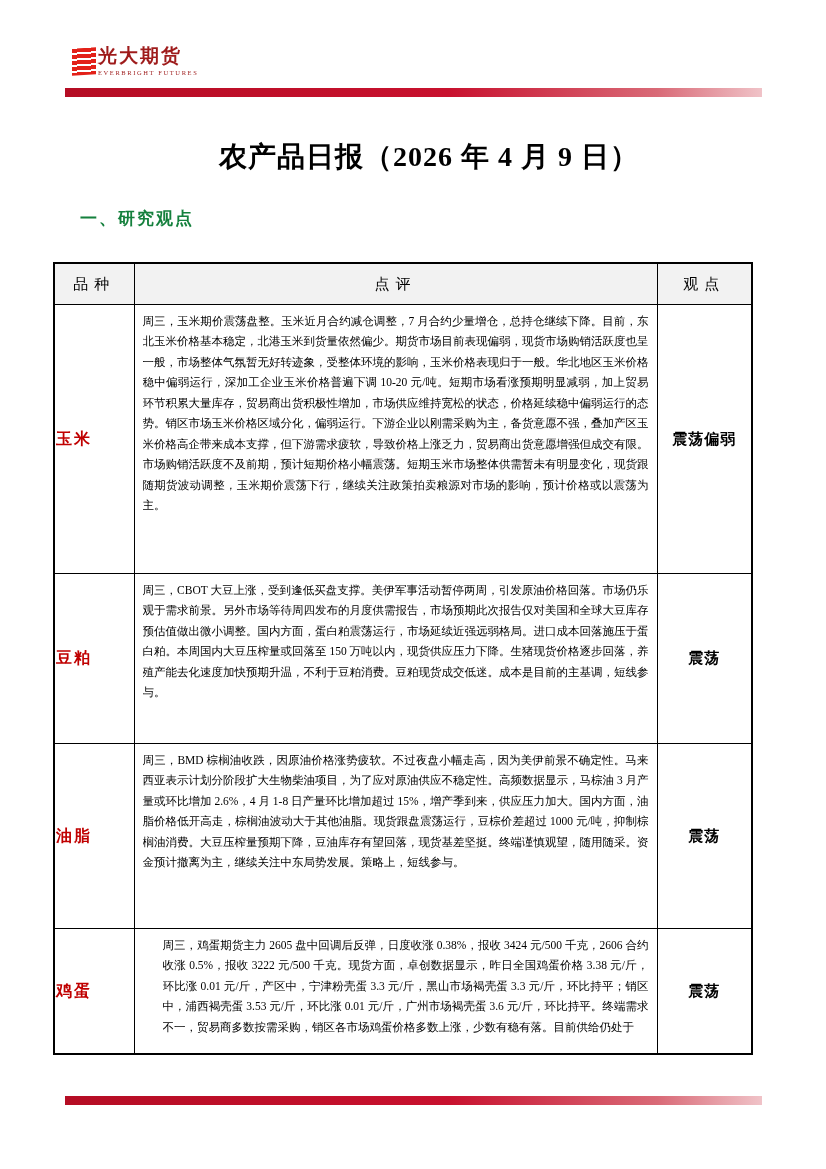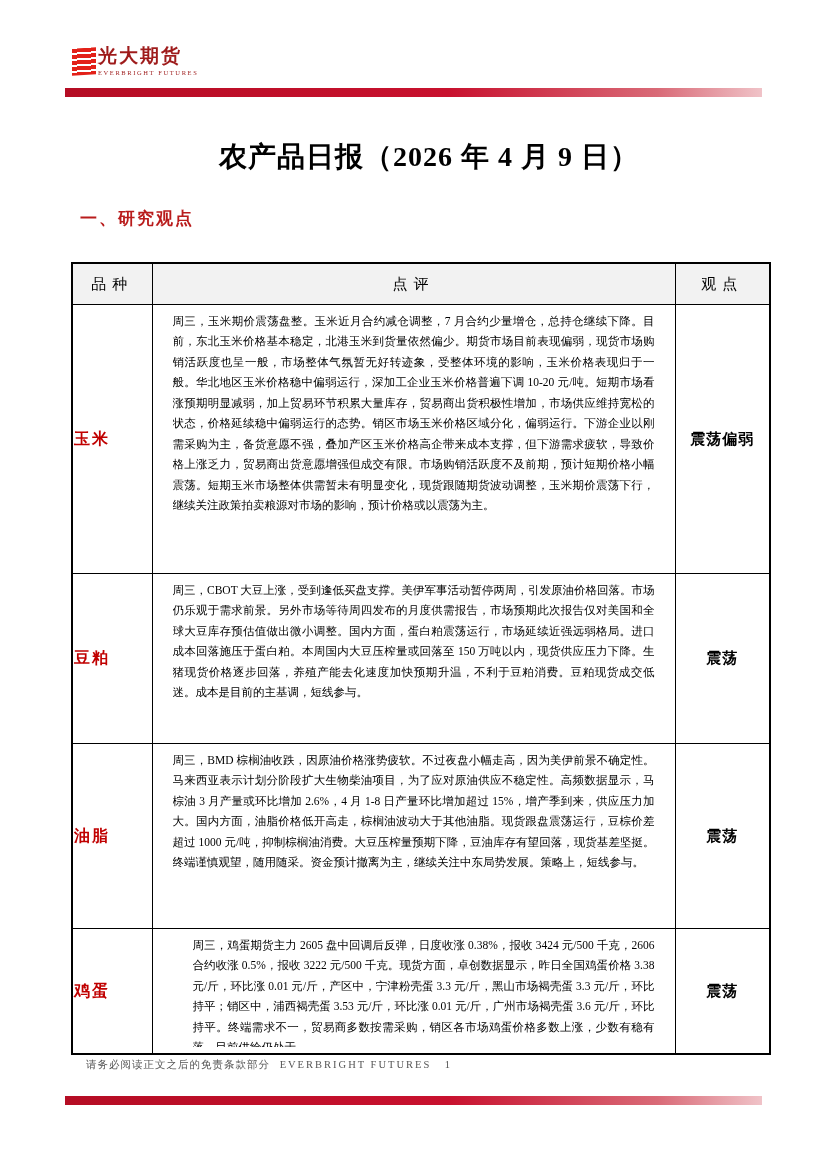--- a/index.html
+++ b/index.html
@@ -23,39 +23,39 @@
   }
   .rule-top { top:88px; }
   .rule-bottom { top:1096px; }
   
   .doc-title {
     position:absolute; top:122px; left:0; width:100%; margin:16px;
     text-align:center; font-size:28px; font-weight:bold; letter-spacing:1px;
   }
   .section-heading {
     position:absolute; top:207px; left:80px; margin:0;
-    color:#b91c1c; font-size:17px; font-weight:bold; letter-spacing:2px;
+    color:#15803d; font-size:17px; font-weight:bold; letter-spacing:2px;
   }
   
   .report-table {
-    position:absolute; top:262px; left:71px; width:698px;
+    position:absolute; top:262px; left:53px; width:698px;
     border-collapse:collapse; table-layout:fixed;
     border:2px solid #000;
   }
   .report-table th, .report-table td { border:1px solid #000; }
   .report-table thead th {
     height:38px; background:#f2f2f2; font-size:15px; font-weight:normal;
     text-align:center; letter-spacing:6px;
   }
   td.variety {
     color:#c00000; font-weight:bold; font-size:16px; text-align:left;
     letter-spacing:2px; vertical-align:middle;
   }
   td.view { font-weight:bold; font-size:15px; text-align:center; vertical-align:middle; letter-spacing:1px; }
-  td.comment { padding:6px 20px; vertical-align:top; }
+  td.comment { padding:6px 8px; vertical-align:top; }
   td.comment .clip {
     font-size:11.5px; line-height:1.78; text-align:justify; overflow:hidden;
   }
   .r0 .clip { height:256px; }
   .r1 .clip { height:157px; }
   .r2 .clip { height:172px; }
   .r3 .clip { height:112px;margin-left:20px; }
   
   .footer-text {
     position:absolute; top:1058px; left:86px;
@@ -121,21 +121,16 @@
       <tr class="r3">
         <td class="variety">鸡蛋</td>
         <td class="comment">
           <div class="clip">周三，鸡蛋期货主力 2605 盘中回调后反弹，日度收涨 0.38%，报收 3424 元/500 千克，2606 合约收涨 0.5%，报收 3222 元/500 千克。现货方面，卓创数据显示，昨日全国鸡蛋价格 3.38 元/斤，环比涨 0.01 元/斤，产区中，宁津粉壳蛋 3.3 元/斤，黑山市场褐壳蛋 3.3 元/斤，环比持平；销区中，浦西褐壳蛋 3.53 元/斤，环比涨 0.01 元/斤，广州市场褐壳蛋 3.6 元/斤，环比持平。终端需求不一，贸易商多数按需采购，销区各市场鸡蛋价格多数上涨，少数有稳有落。目前供给仍处于</div>
         </td>
         <td class="view">震荡</td>
       </tr>
     </tbody>
   </table>
 
-  <div class="footer-text">
-    <span>请务必阅读正文之后的免责条款部分</span>
-    <span class="en">EVERBRIGHT FUTURES</span>
-    <span class="pg">1</span>
-  </div>
 
   <div class="rule-bar rule-bottom"></div>
 
 </div>
 
 </body></html>

